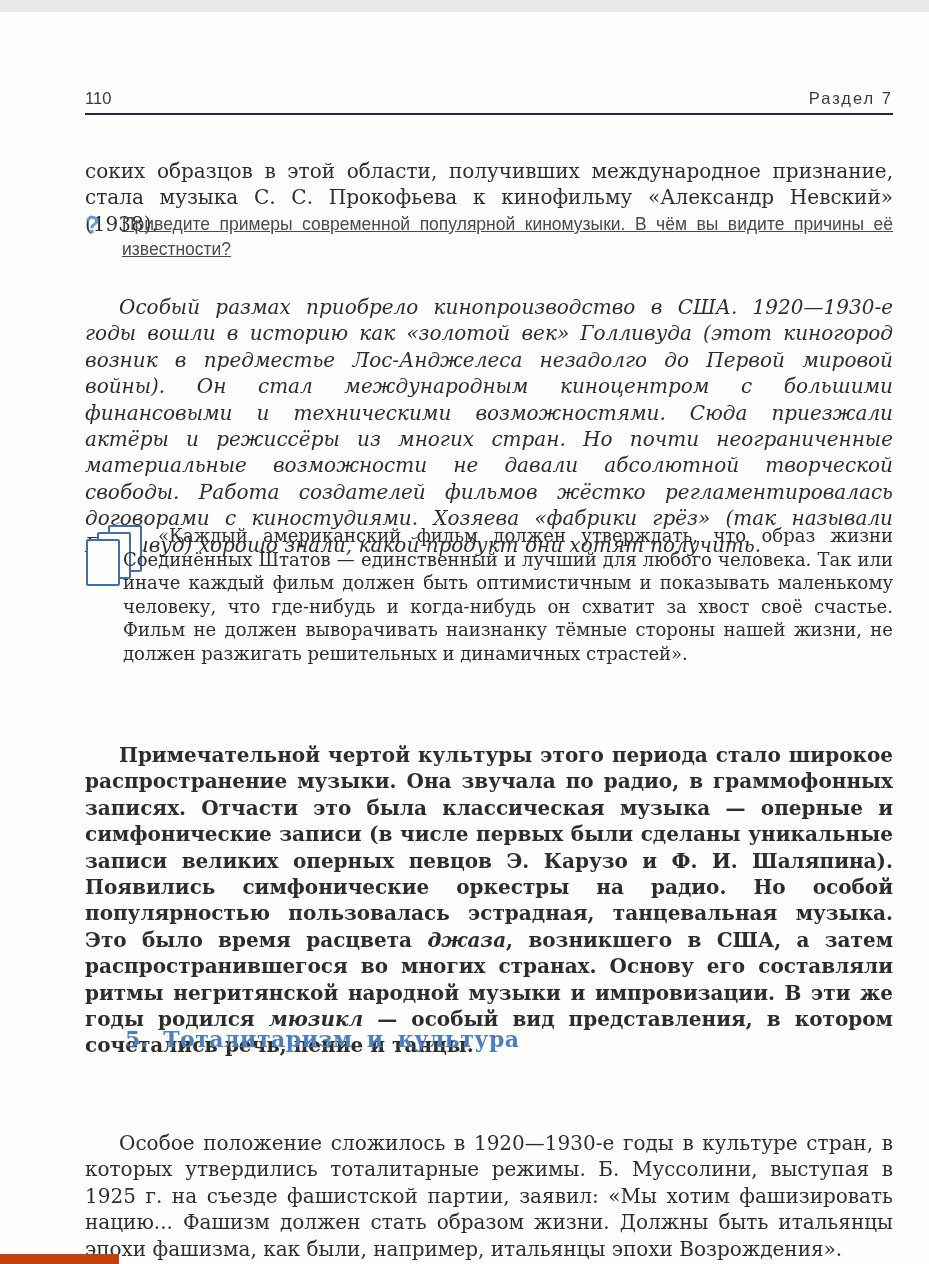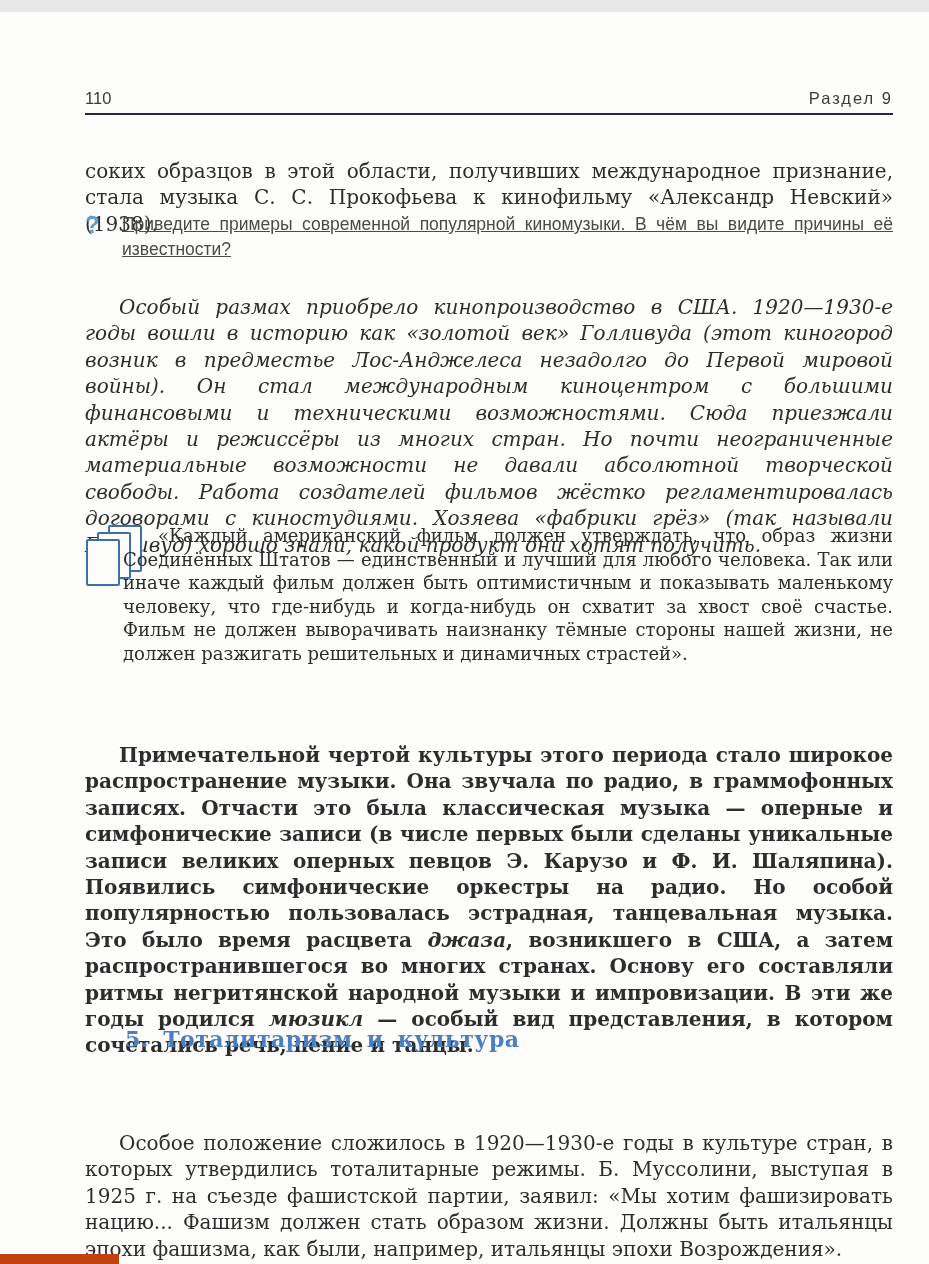--- a/index.html
+++ b/index.html
@@ -83,21 +83,21 @@
     padding:18px 7px 2px 3px;
   }
 </style>
 </head>
 <body>
 
 <div class="page">
 
   <div class="header">
     <span class="pagenum">110</span>
-    <span class="section">Раздел 9</span>
+    <span class="section">Раздел 7</span>
   </div>
   <div class="header-rule"></div>
 
   <p class="textblock intro">соких образцов в этой области, получивших международное признание, стала музыка С. С. Прокофьева к кинофильму «Александр Невский» (1938).</p>
 
   <div class="question">
     <span class="qmark">?</span>
     <span class="qtext">Приведите примеры современной популярной киномузыки. В чём вы видите причины её известности?</span>
   </div>
 

